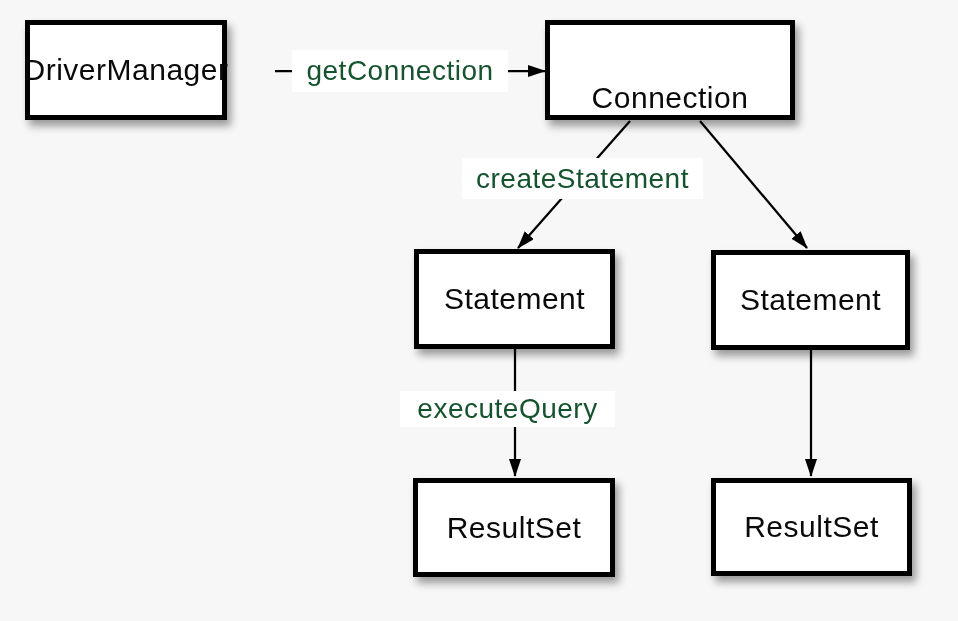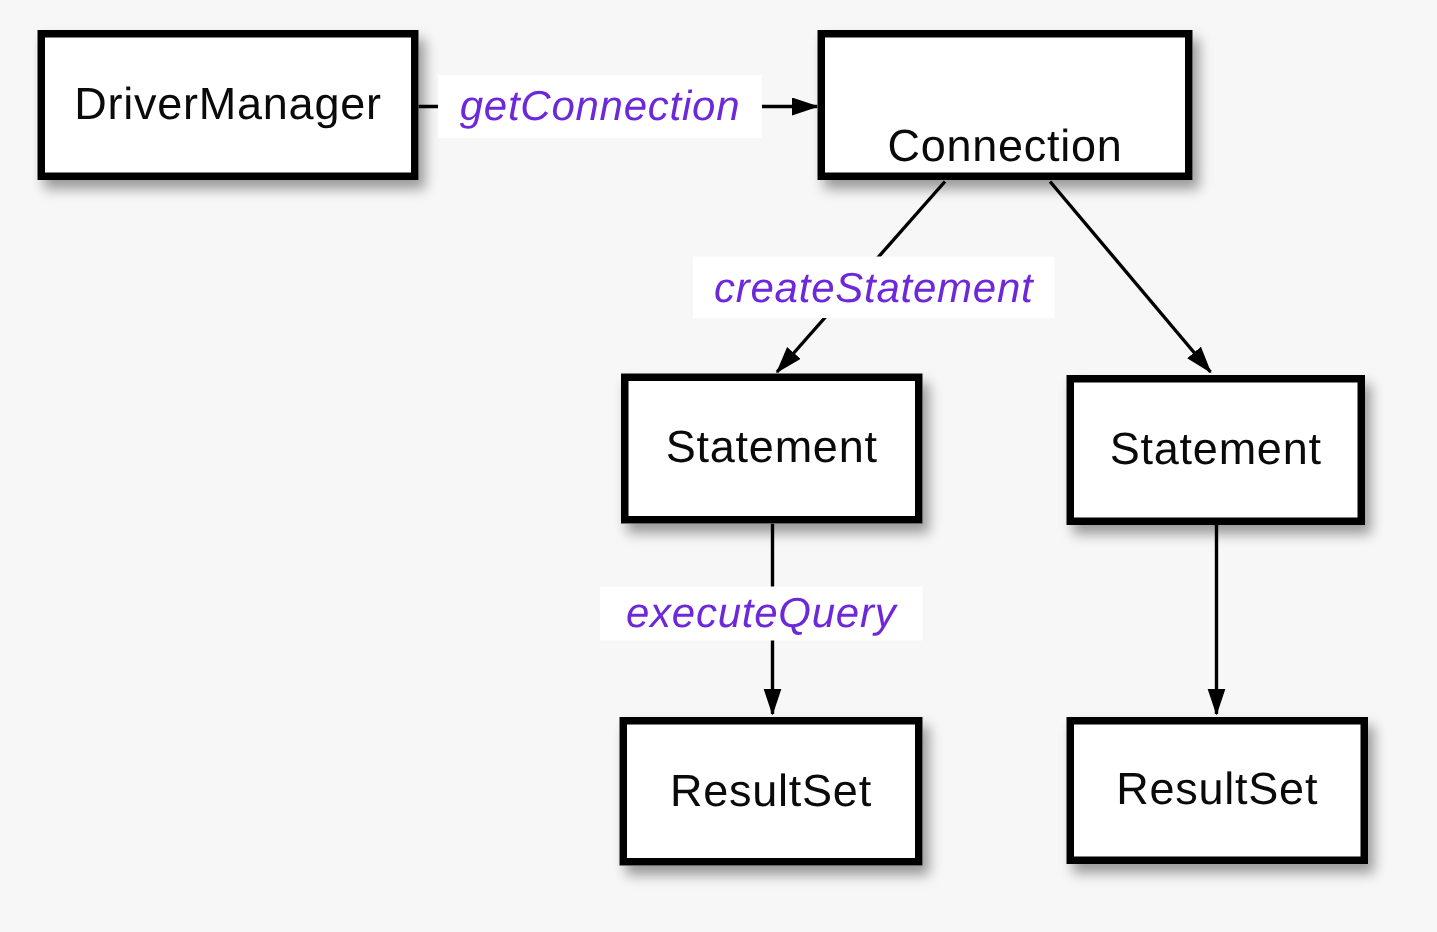--- a/index.html
+++ b/index.html
@@ -18,22 +18,21 @@
   svg.edges {
     position: absolute;
     left: 0; top: 0;
     width: 958px; height: 621px;
     z-index: 1;
   }
   .edge-label {
     position: absolute;
     z-index: 2;
     background: #ffffff;
-    color: #6d28d9;
-    font-style: italic;
+    color: #14532d;
     font-size: 28px;
     letter-spacing: 0.5px;
     display: flex;
     align-items: center;
     justify-content: center;
     white-space: nowrap;
   }
   .node {
     position: absolute;
     z-index: 3;
@@ -45,29 +44,29 @@
     align-items: center;
     justify-content: center;
   }
   .node .node-label {
     color: #0a0a0a;
     font-size: 30px;
     letter-spacing: 0.5px;
     white-space: nowrap;
   }
   
-  #node-driver-manager   { left: 25px;  top: 20px;  width: 254px; height: 100px; }
+  #node-driver-manager   { left: 25px;  top: 20px;  width: 202px; height: 100px; }
   #node-connection       { left: 545px; top: 20px;  width: 250px; height: 100px; align-items: flex-end; }
   #node-statement-left   { left: 414px; top: 249px; width: 201px; height: 100px; }
   #node-statement-right  { left: 711px; top: 250px; width: 199px; height: 100px; }
   #node-resultset-left   { left: 413px; top: 478px; width: 202px; height: 99px; }
   #node-resultset-right  { left: 711px; top: 478px; width: 201px; height: 98px; }
   
   #label-get-connection   { left: 292px; top: 50px;  width: 216px; height: 42px; }
-  #label-create-statement { left: 462px; top: 171px; width: 241px; height: 41px; }
+  #label-create-statement { left: 462px; top: 158px; width: 241px; height: 41px; }
   #label-execute-query    { left: 400px; top: 391px; width: 215px; height: 36px; }
 </style>
 </head>
 <body>
 
 <div class="canvas">
 
   <svg class="edges" viewBox="0 0 958 621" xmlns="http://www.w3.org/2000/svg">
     <defs>
       <marker id="arrowhead" markerUnits="userSpaceOnUse" markerWidth="20" markerHeight="14" refX="17" refY="6" orient="auto">

